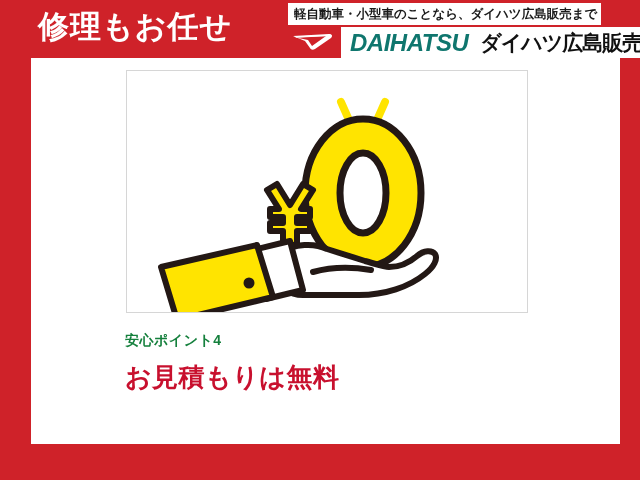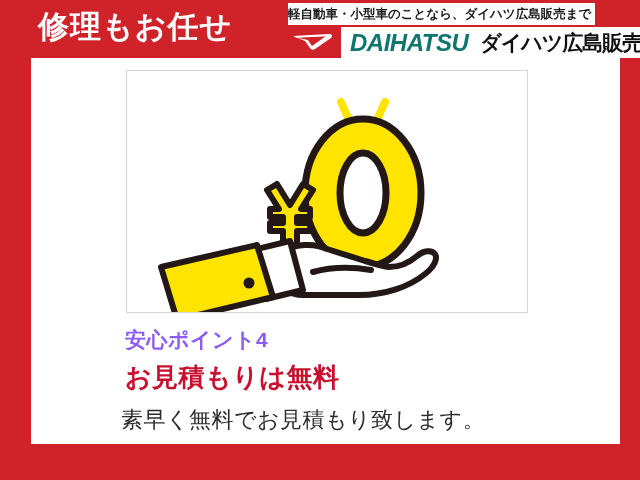--- a/index.html
+++ b/index.html
@@ -45,21 +45,21 @@
   .brand-tagline {
     position: absolute;
     left: 3px; top: 0px;
     height: 22px;
     line-height: 22px;
     background: #ffffff;
     color: #1a1a1a;
     font-size: 12.5px;
     font-weight: bold;
     white-space: nowrap;
-    padding: 0 4px 0 0;
+    padding: 0 4px 0 6px;
     letter-spacing: 0px;
   }
   .brand-bar {
     position: absolute;
     left: 0px; top: 24px;
     width: 355px; height: 31px;
     background: #ffffff;
     display: flex;
     align-items: center;
   }
@@ -106,23 +106,23 @@
     border: 1px solid #d6d6d6;
     background: #ffffff;
     overflow: hidden;
   }
   .illustration { display: block; }
 
   
   .caption-small {
     position: absolute;
     left: 94px; top: 270px;
-    font-size: 21px;
-    font-weight: bold;
-    color: #8b5cf6;
+    font-size: 14px;
+    font-weight: bold;
+    color: #15803d;
     letter-spacing: 0.5px;
     line-height: 24px;
     white-space: nowrap;
   }
   .caption-headline {
     position: absolute;
     left: 94px; top: 303px;
     font-size: 26px;
     font-weight: bold;
     color: #c8102e;
@@ -218,15 +218,14 @@
 
           <circle cx="122" cy="212" r="5.5" fill="#231815"></circle>
         </g>
       </svg>
     </div>
 
     <div class="caption-small">安心ポイント4</div>
 
     <div class="caption-headline">お見積もりは無料</div>
 
-    <div class="caption-desc">素早く無料でお見積もり致します。</div>
   </div>
 </div>
 
 </body></html>

